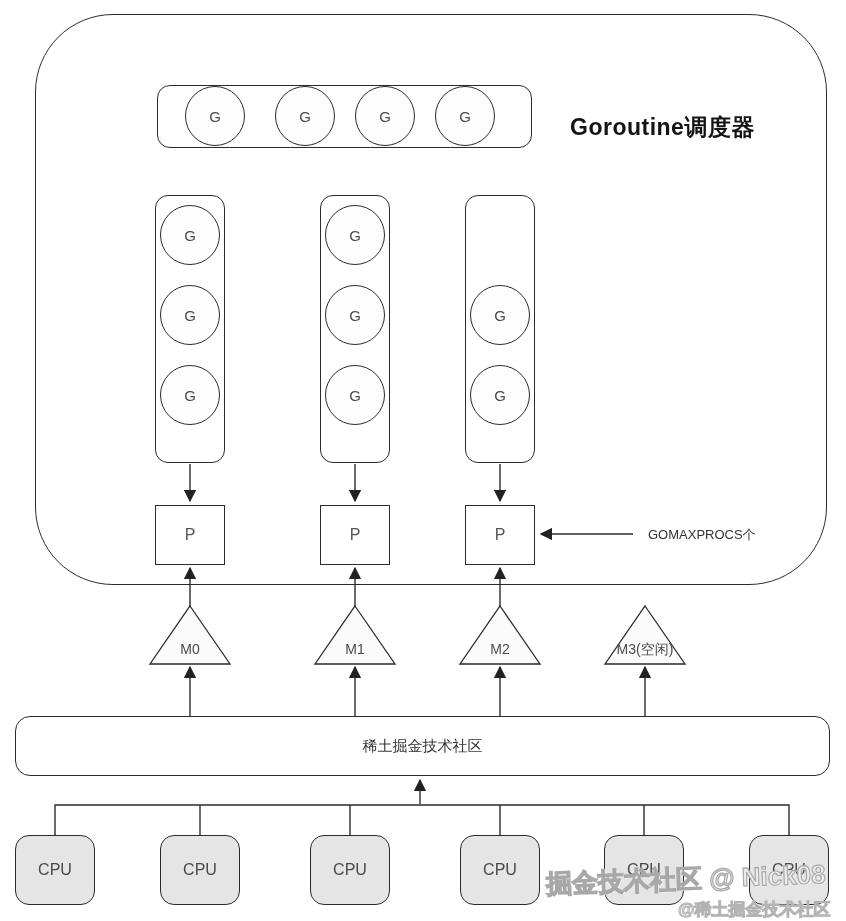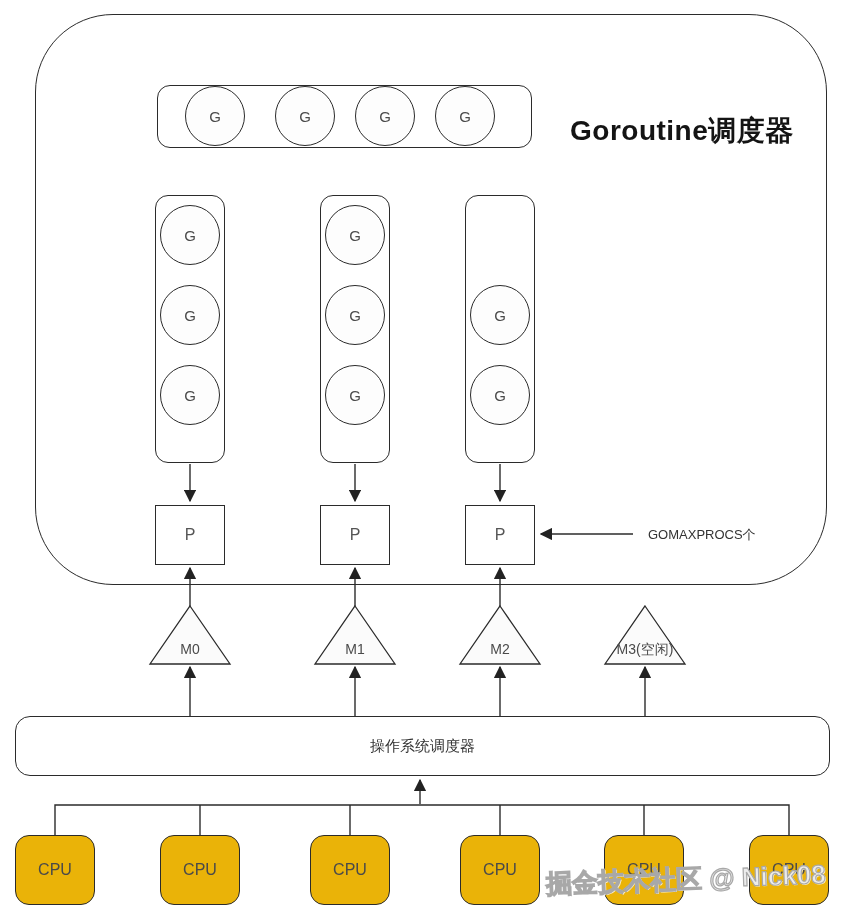--- a/index.html
+++ b/index.html
@@ -13,21 +13,21 @@
     color: #4a4a4a;
   }
   .abs { position: absolute; box-sizing: border-box; }
 
   .scheduler-container {
     border: 1.5px solid #2b2b2b;
     border-radius: 78px;
     background: transparent;
   }
   .diagram-title {
-    font-size: 28px;
+    font-size: 23px;
     font-weight: 700;
     color: #141414;
     letter-spacing: 0.5px;
     white-space: nowrap;
   }
   .queue-rect {
     border: 1.4px solid #2b2b2b;
     border-radius: 13px;
     background: #ffffff;
   }
@@ -55,21 +55,21 @@
     border: 1.4px solid #2b2b2b;
     border-radius: 15px;
     background: #ffffff;
     display: flex; align-items: center; justify-content: center;
     font-size: 15px; color: #333333;
   }
   .cpu-box {
     width: 80px; height: 70px;
     border: 1.4px solid #2b2b2b;
     border-radius: 14px;
-    background: #eab308;
+    background: #e5e5e5;
     display: flex; align-items: center; justify-content: center;
     font-size: 16px; color: #4a4a4a;
   }
   .wm1 {
     font-size: 26px;
     font-weight: 700;
     color: rgba(235,235,235,0.95);
     -webkit-text-stroke: 1.2px #a8a8a8;
     text-shadow: 1px 1px 0 rgba(255,255,255,0.8);
     transform: rotate(-2deg);
@@ -157,25 +157,26 @@
     <line class="stroke" x1="420" y1="804" x2="420" y2="780" marker-end="url(#ah)"></line>
   </svg>
 
   <div class="abs p-box" style="left:155px; top:505px;">P</div>
   <div class="abs p-box" style="left:320px; top:505px;">P</div>
   <div class="abs p-box" style="left:465px; top:505px;">P</div>
 
   <div class="abs annotation-label" style="left:648px; top:526px;">GOMAXPROCS个</div>
 
   <div class="abs os-bar" style="left:15px; top:716px; width:815px; height:60px;">
-    <span>操作系统调度器</span>
+    <span>稀土掘金技术社区</span>
   </div>
 
   <div class="abs cpu-box" style="left:15px;  top:835px;">CPU</div>
   <div class="abs cpu-box" style="left:160px; top:835px;">CPU</div>
   <div class="abs cpu-box" style="left:310px; top:835px;">CPU</div>
   <div class="abs cpu-box" style="left:460px; top:835px;">CPU</div>
   <div class="abs cpu-box" style="left:604px; top:835px;">CPU</div>
   <div class="abs cpu-box" style="left:749px; top:835px;">CPU</div>
 
   <div class="abs wm1" style="left:546px; top:862px;">掘金技术社区 @ Nick08</div>
+  <div class="abs wm2" style="left:678px; top:898px;">@稀土掘金技术社区</div>
 
 </div>
 
 </body></html>

